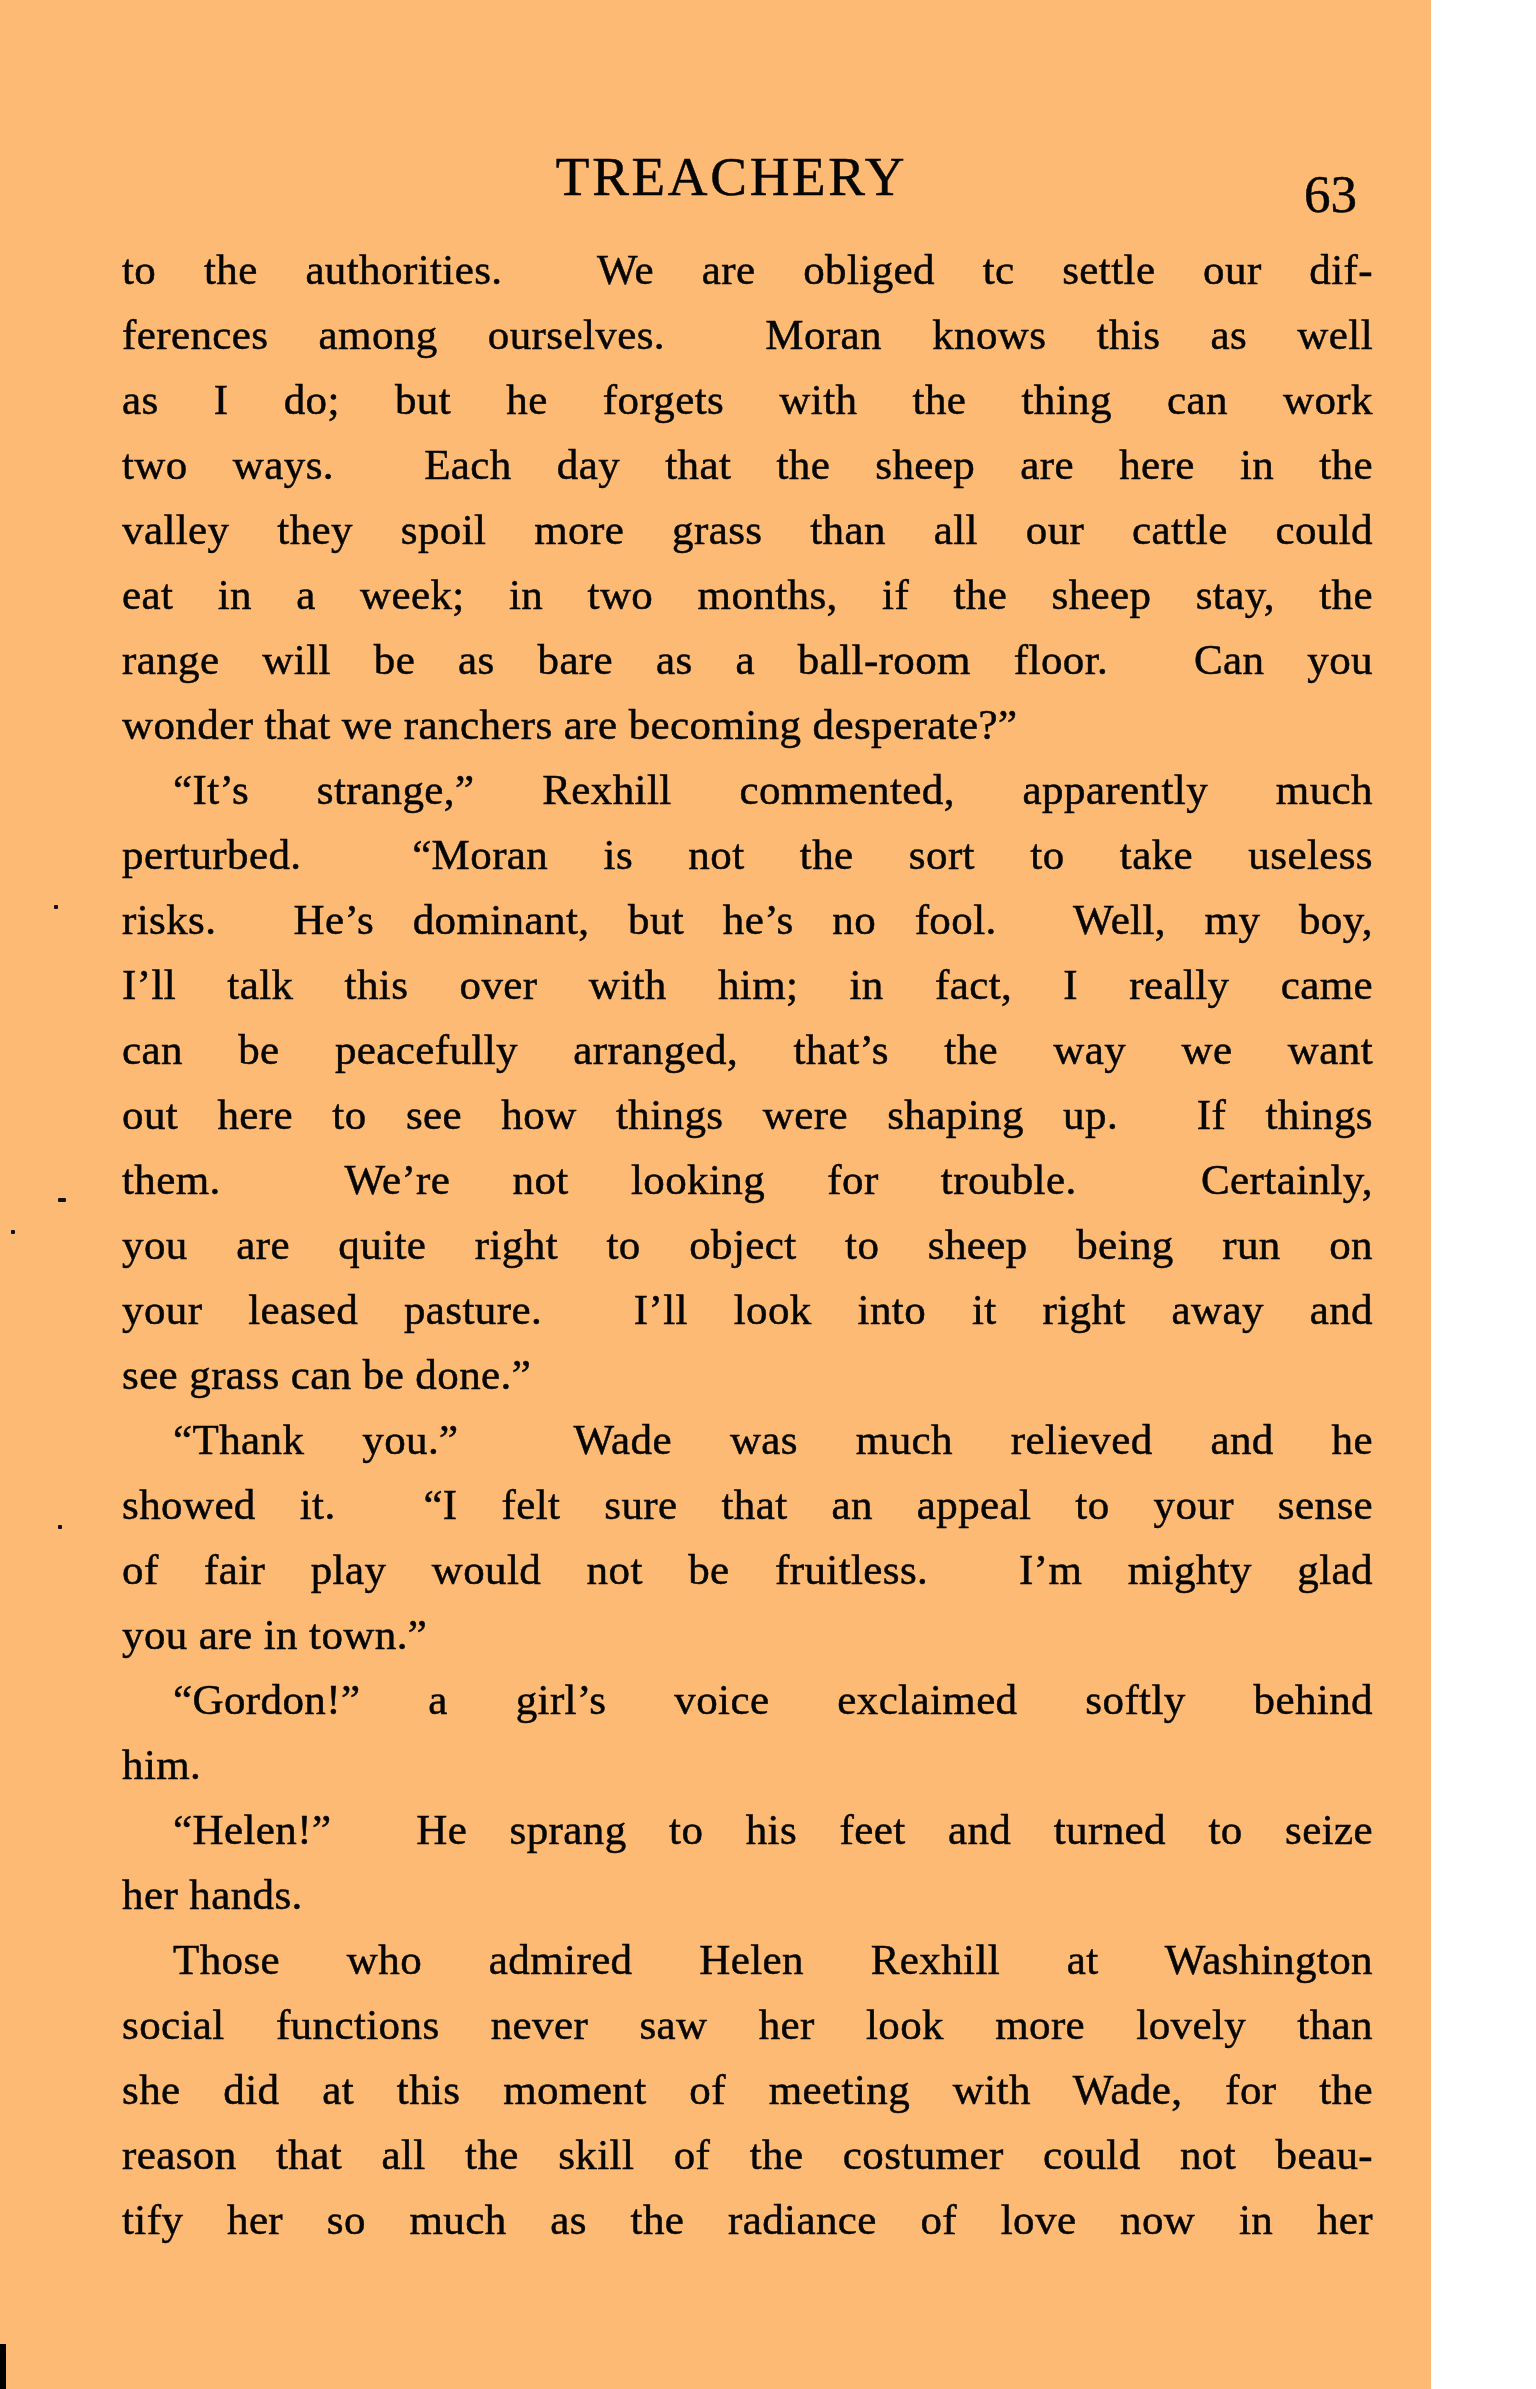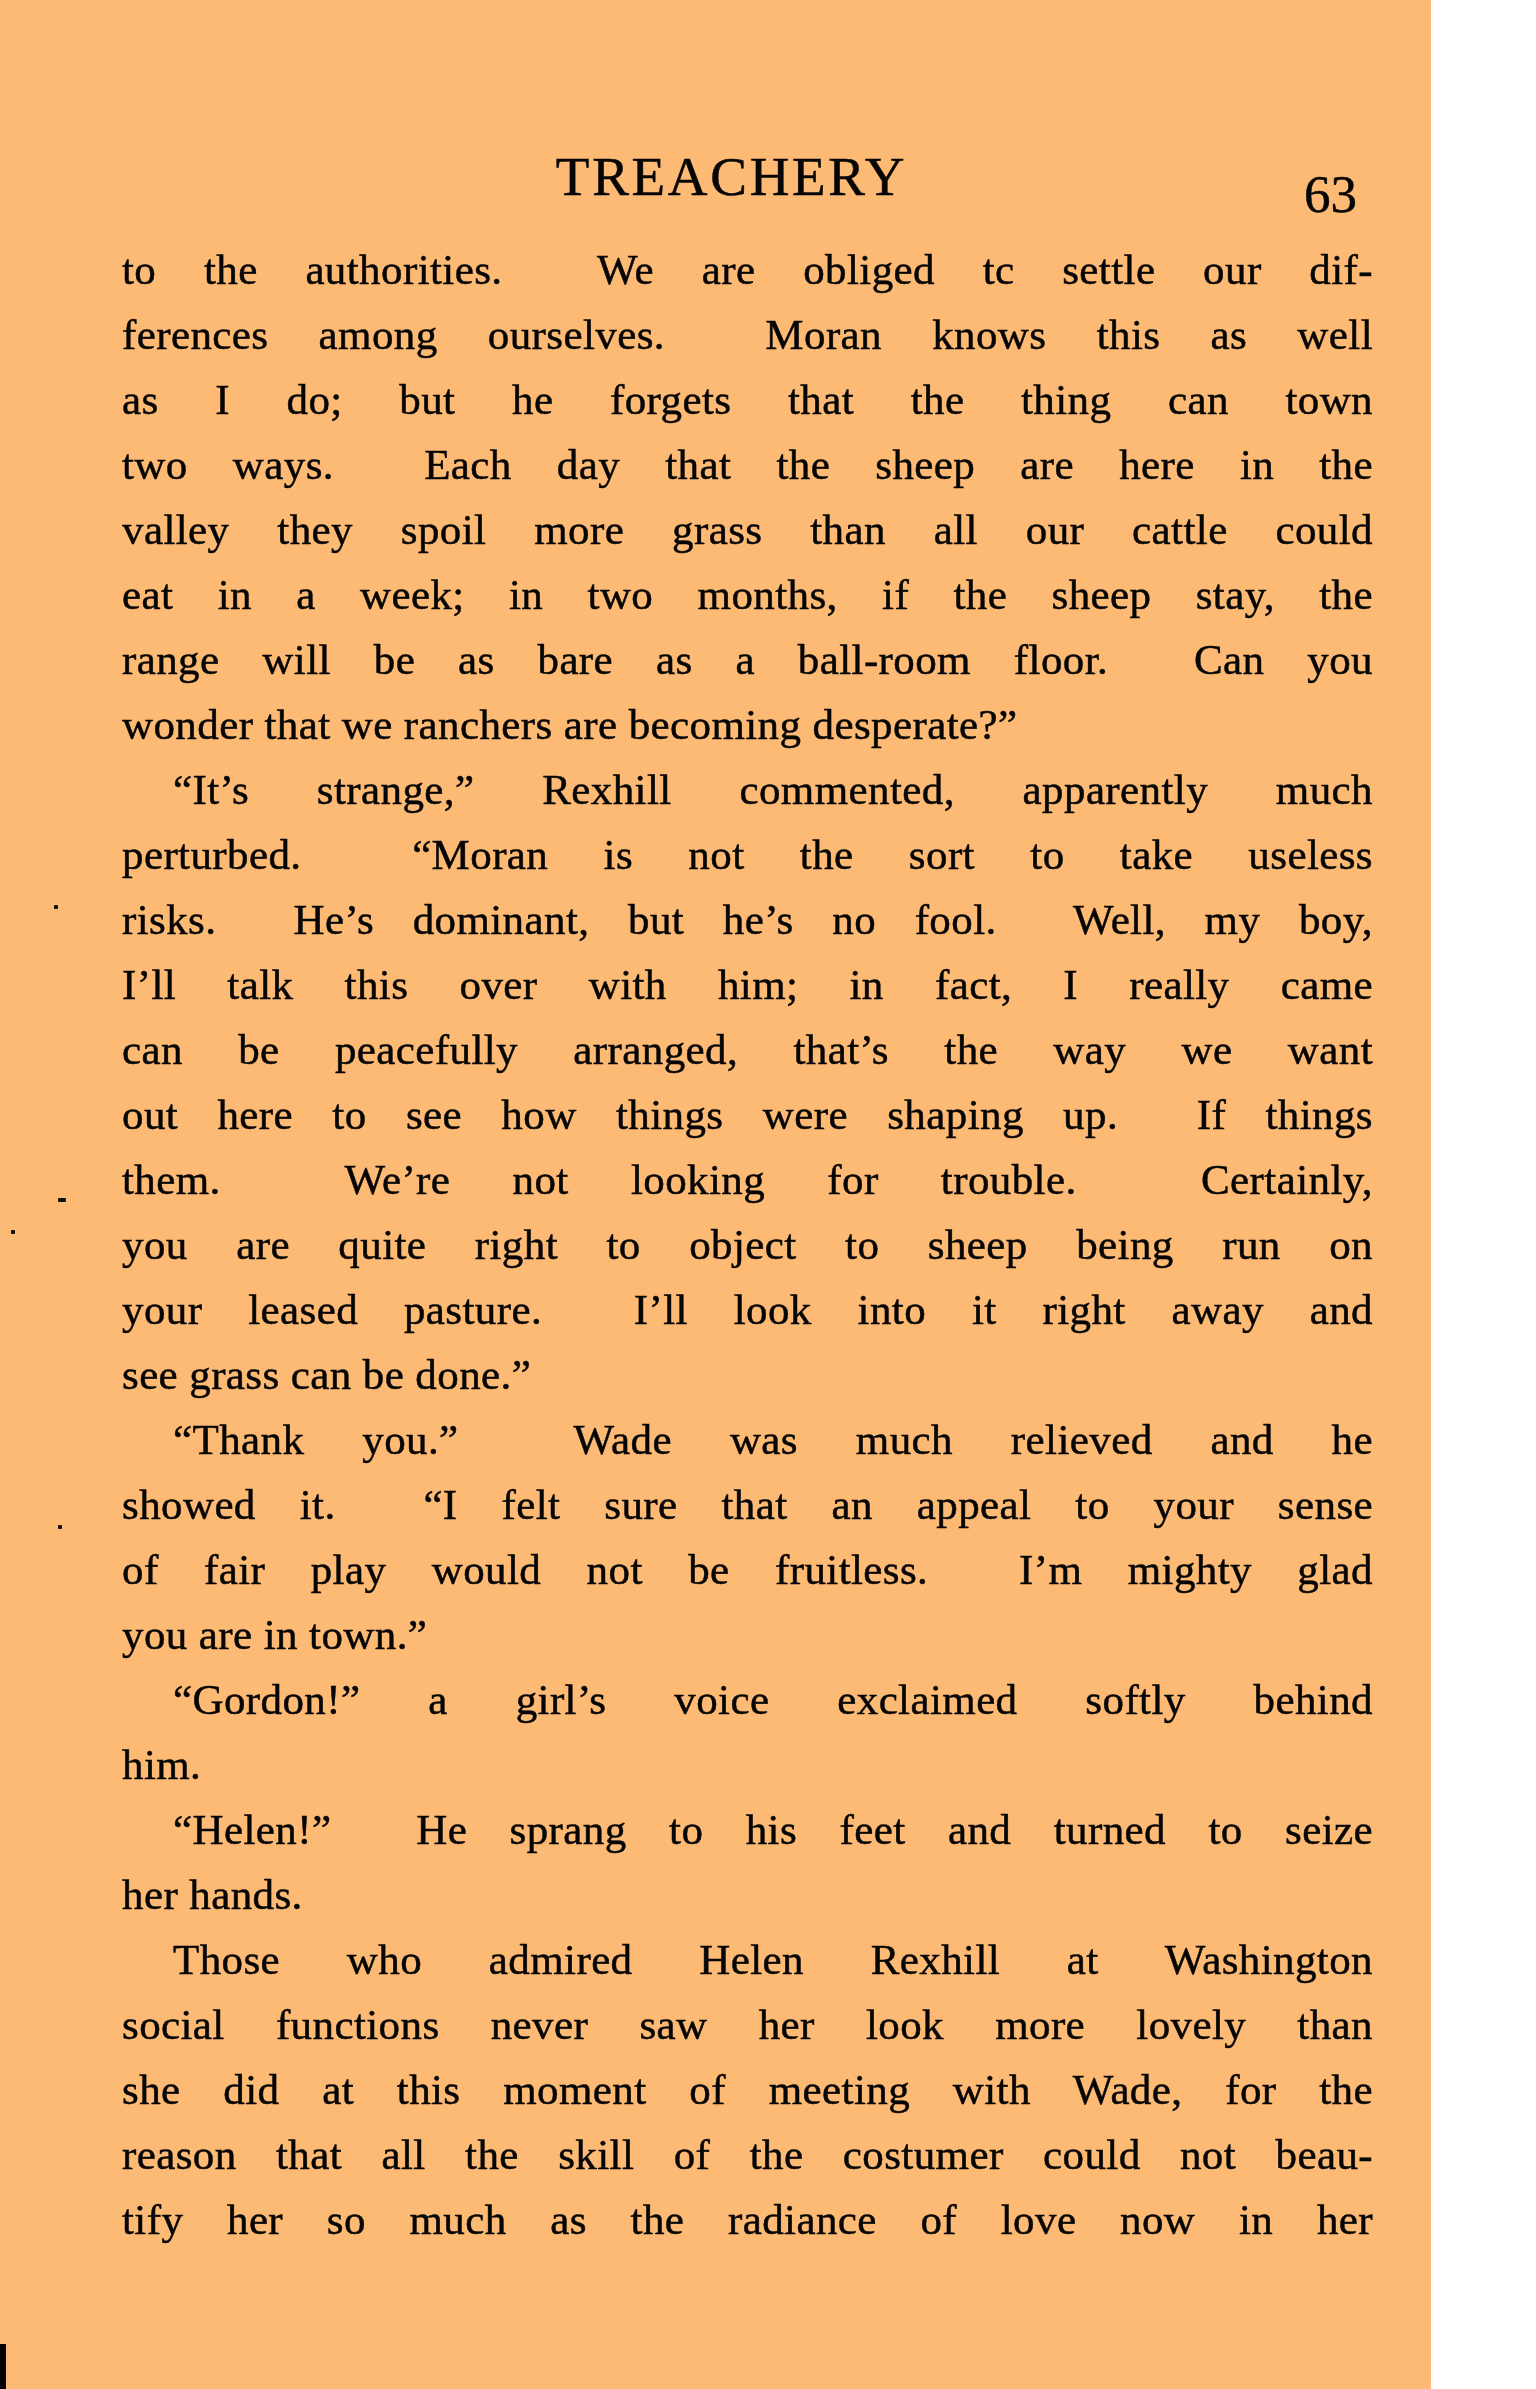--- a/index.html
+++ b/index.html
@@ -70,21 +70,21 @@
 <body>
 
 <div class="page">
 
   <div class="hdr-title">TREACHERY</div>
   <div class="hdr-num">63</div>
 
   <div class="body-col">
     <div class="ln j">to the authorities.&nbsp; We are obliged tc settle our dif-</div>
     <div class="ln j">ferences among ourselves.&nbsp; Moran knows this as well</div>
-    <div class="ln j">as I do; but he forgets that the thing can town</div>
+    <div class="ln j">as I do; but he forgets with the thing can work</div>
     <div class="ln j">two ways.&nbsp; Each day that the sheep are here in the</div>
     <div class="ln j">valley they spoil more grass than all our cattle could</div>
     <div class="ln j">eat in a week; in two months, if the sheep stay, the</div>
     <div class="ln j">range will be as bare as a ball-room floor.&nbsp; Can you</div>
     <div class="ln">wonder that we ranchers are becoming desperate?”</div>
     <div class="ln j ind">“It’s strange,” Rexhill commented, apparently much</div>
     <div class="ln j">perturbed.&nbsp; “Moran is not the sort to take useless</div>
     <div class="ln j">risks.&nbsp; He’s dominant, but he’s no fool.&nbsp; Well, my boy,</div>
     <div class="ln j">I’ll talk this over with him; in fact, I really came</div>
     <div class="ln j">can be peacefully arranged, that’s the way we want</div>

